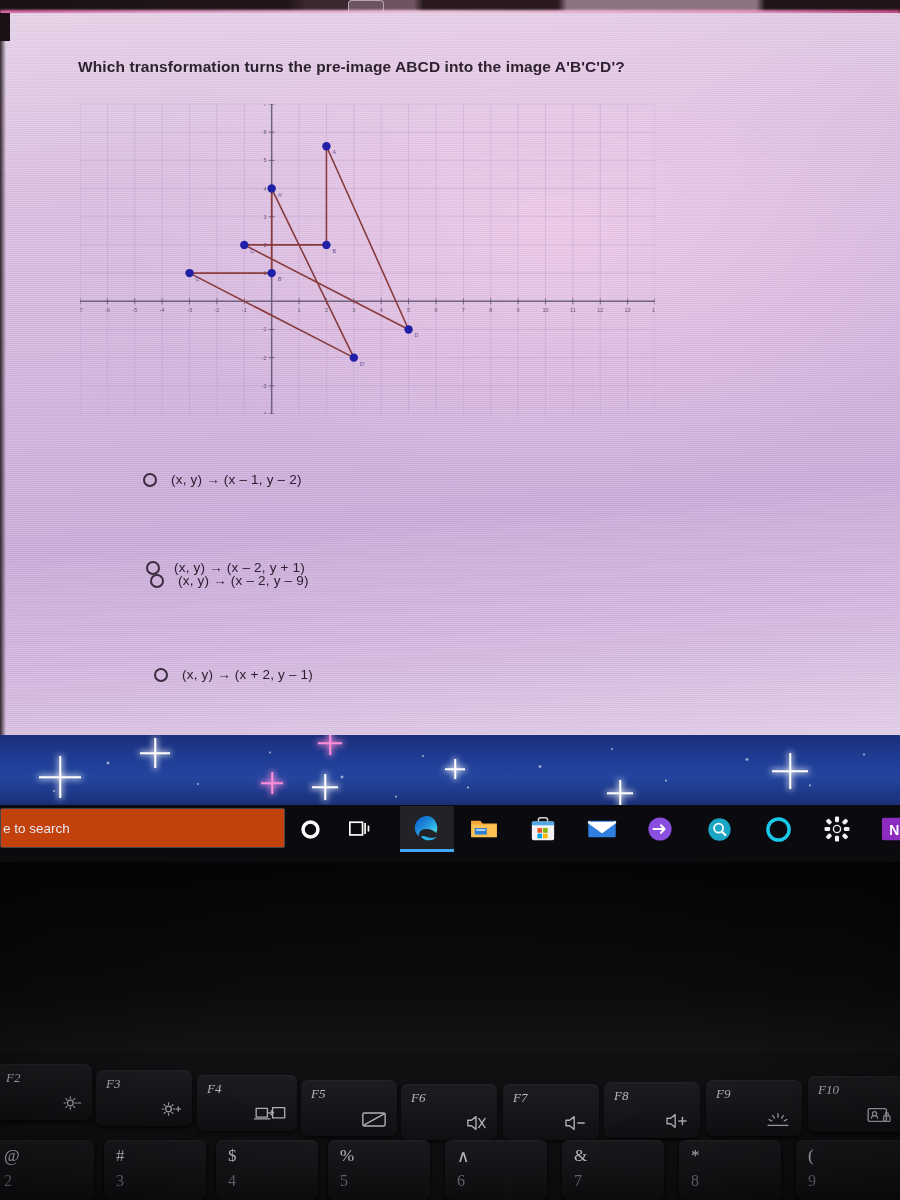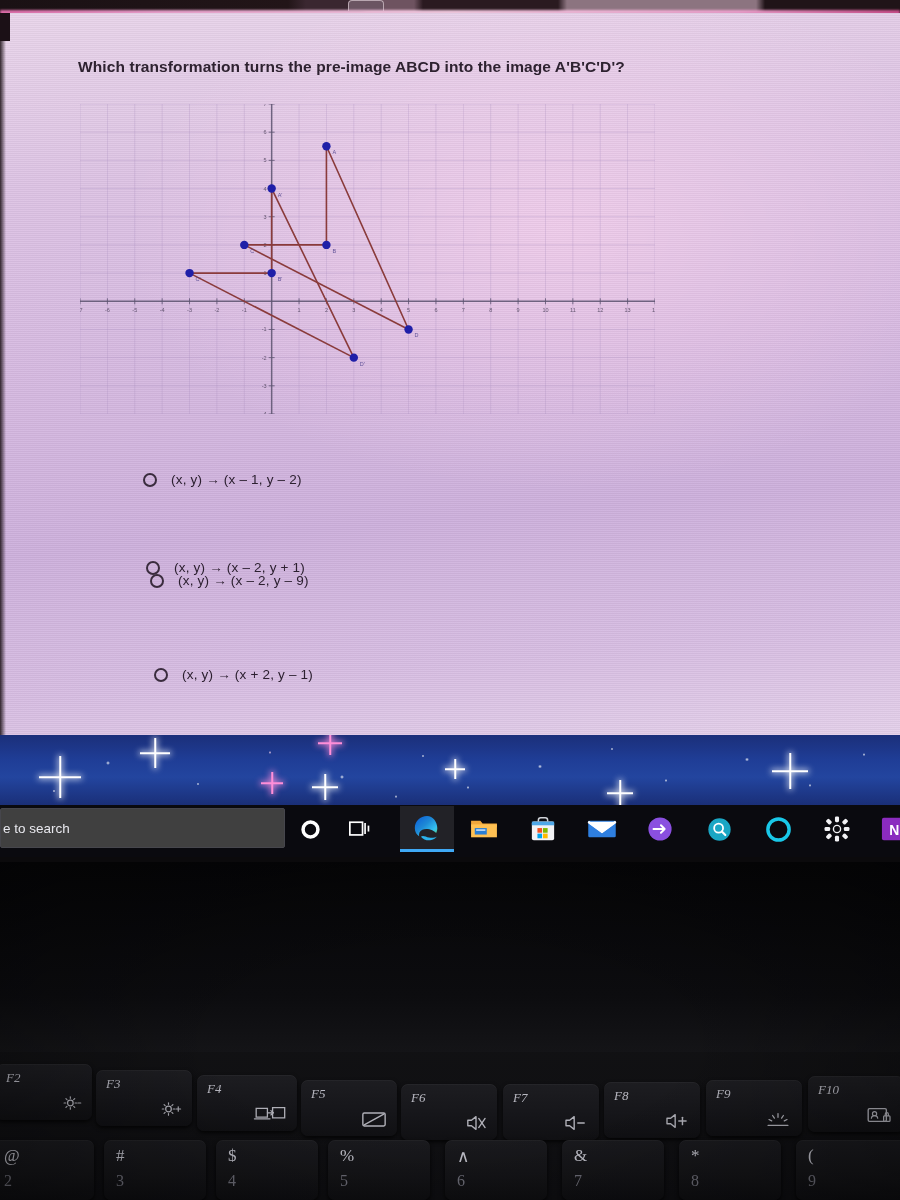--- a/index.html
+++ b/index.html
@@ -136,21 +136,21 @@
   .star.pink::before, .star.pink::after { background: #ff8fd8; box-shadow: 0 0 6px 1px rgba(255,140,220,.9); }
 
   
   #taskbar {
     position: absolute; left: 0; top: 805px; width: 900px; height: 52px;
     background: #0a0a0f;
     display: flex; align-items: center;
   }
   #search-box {
     position: absolute; left: 0; top: 808px; width: 285px; height: 40px;
-    background: #404040;
+    background: #c2410c;
     border: 1px solid #46464c;
     border-radius: 2px;
     display: flex; align-items: center;
     padding-left: 0px;
   }
   #search-text {
     color: #e8e8ee; font-size: 13.5px; padding-left: 2px;
   }
   .tb-icon {
     position: absolute; top: 806px;

